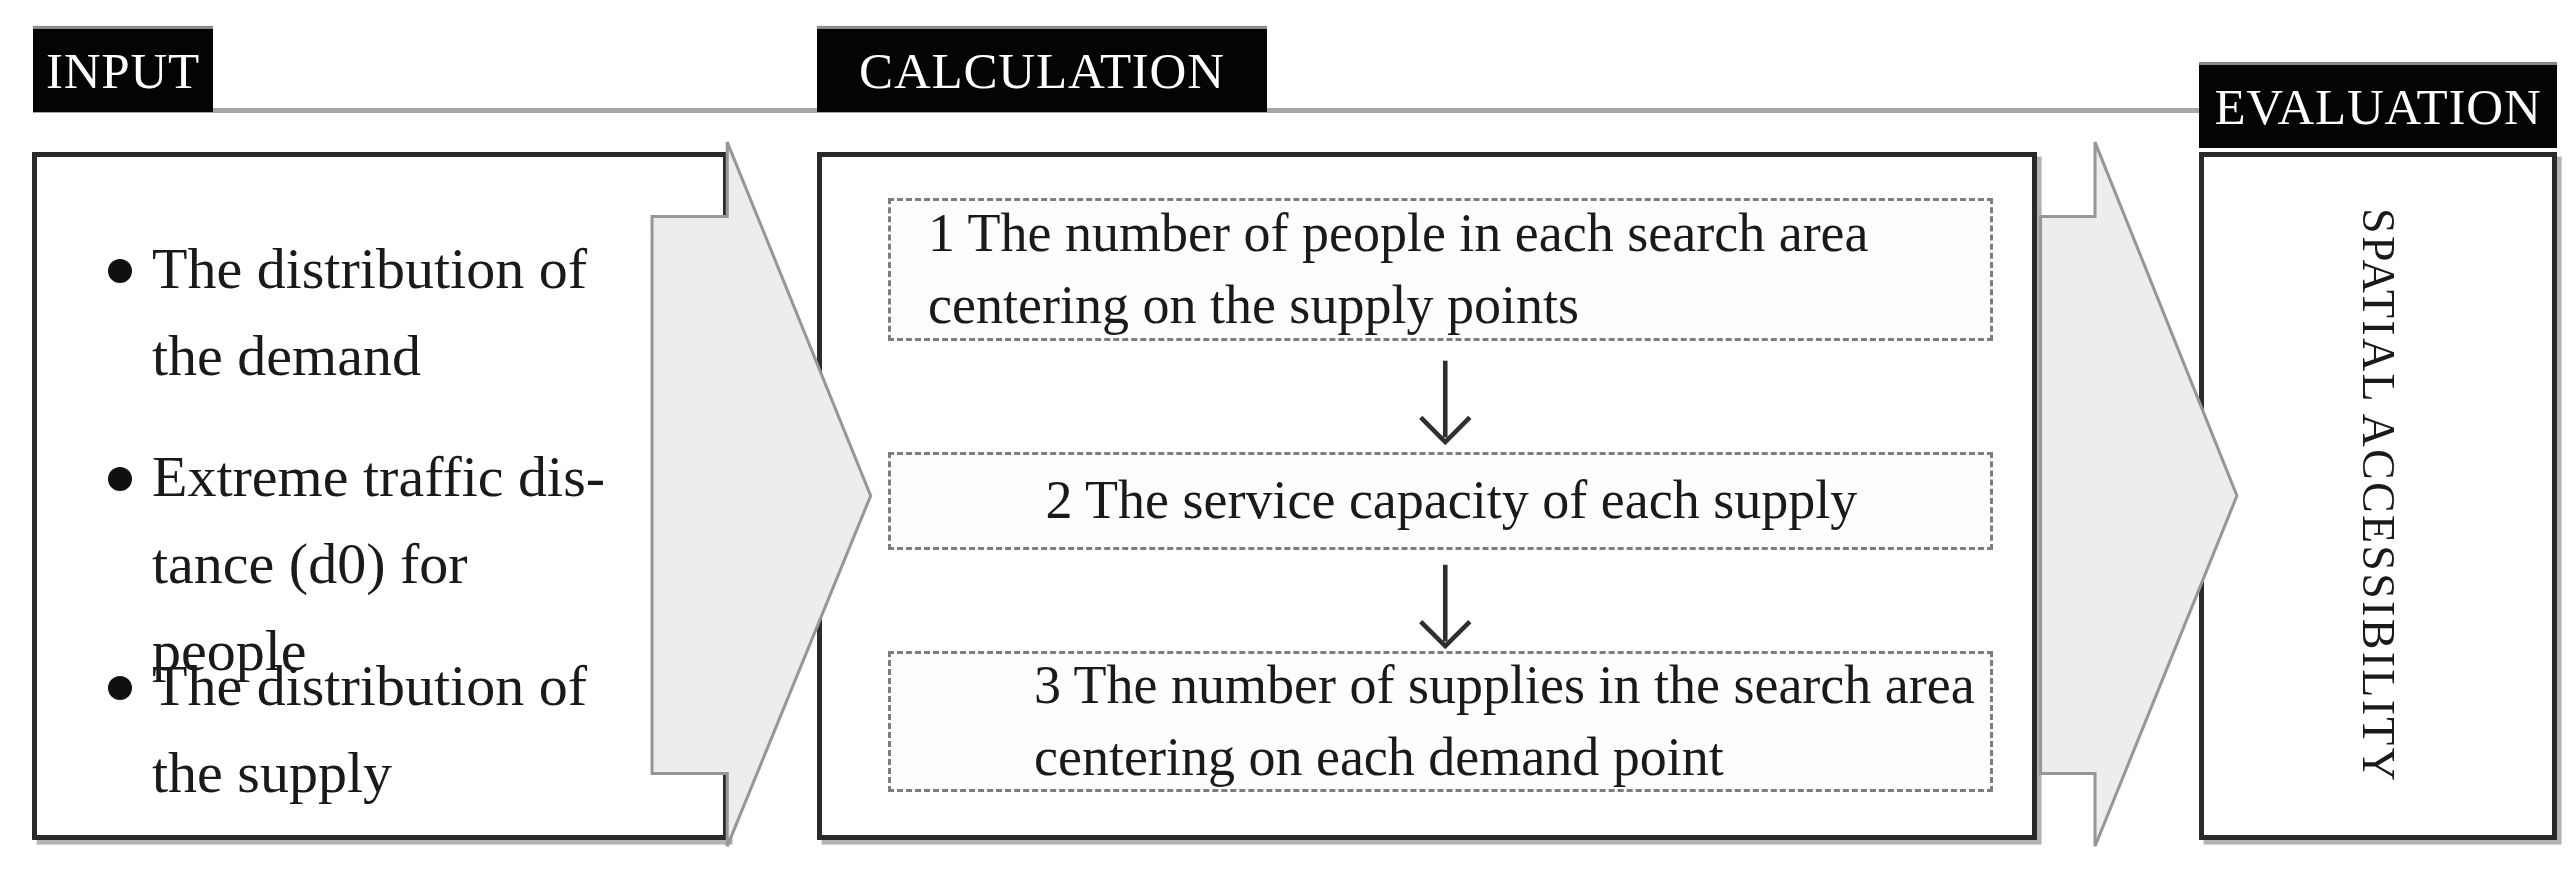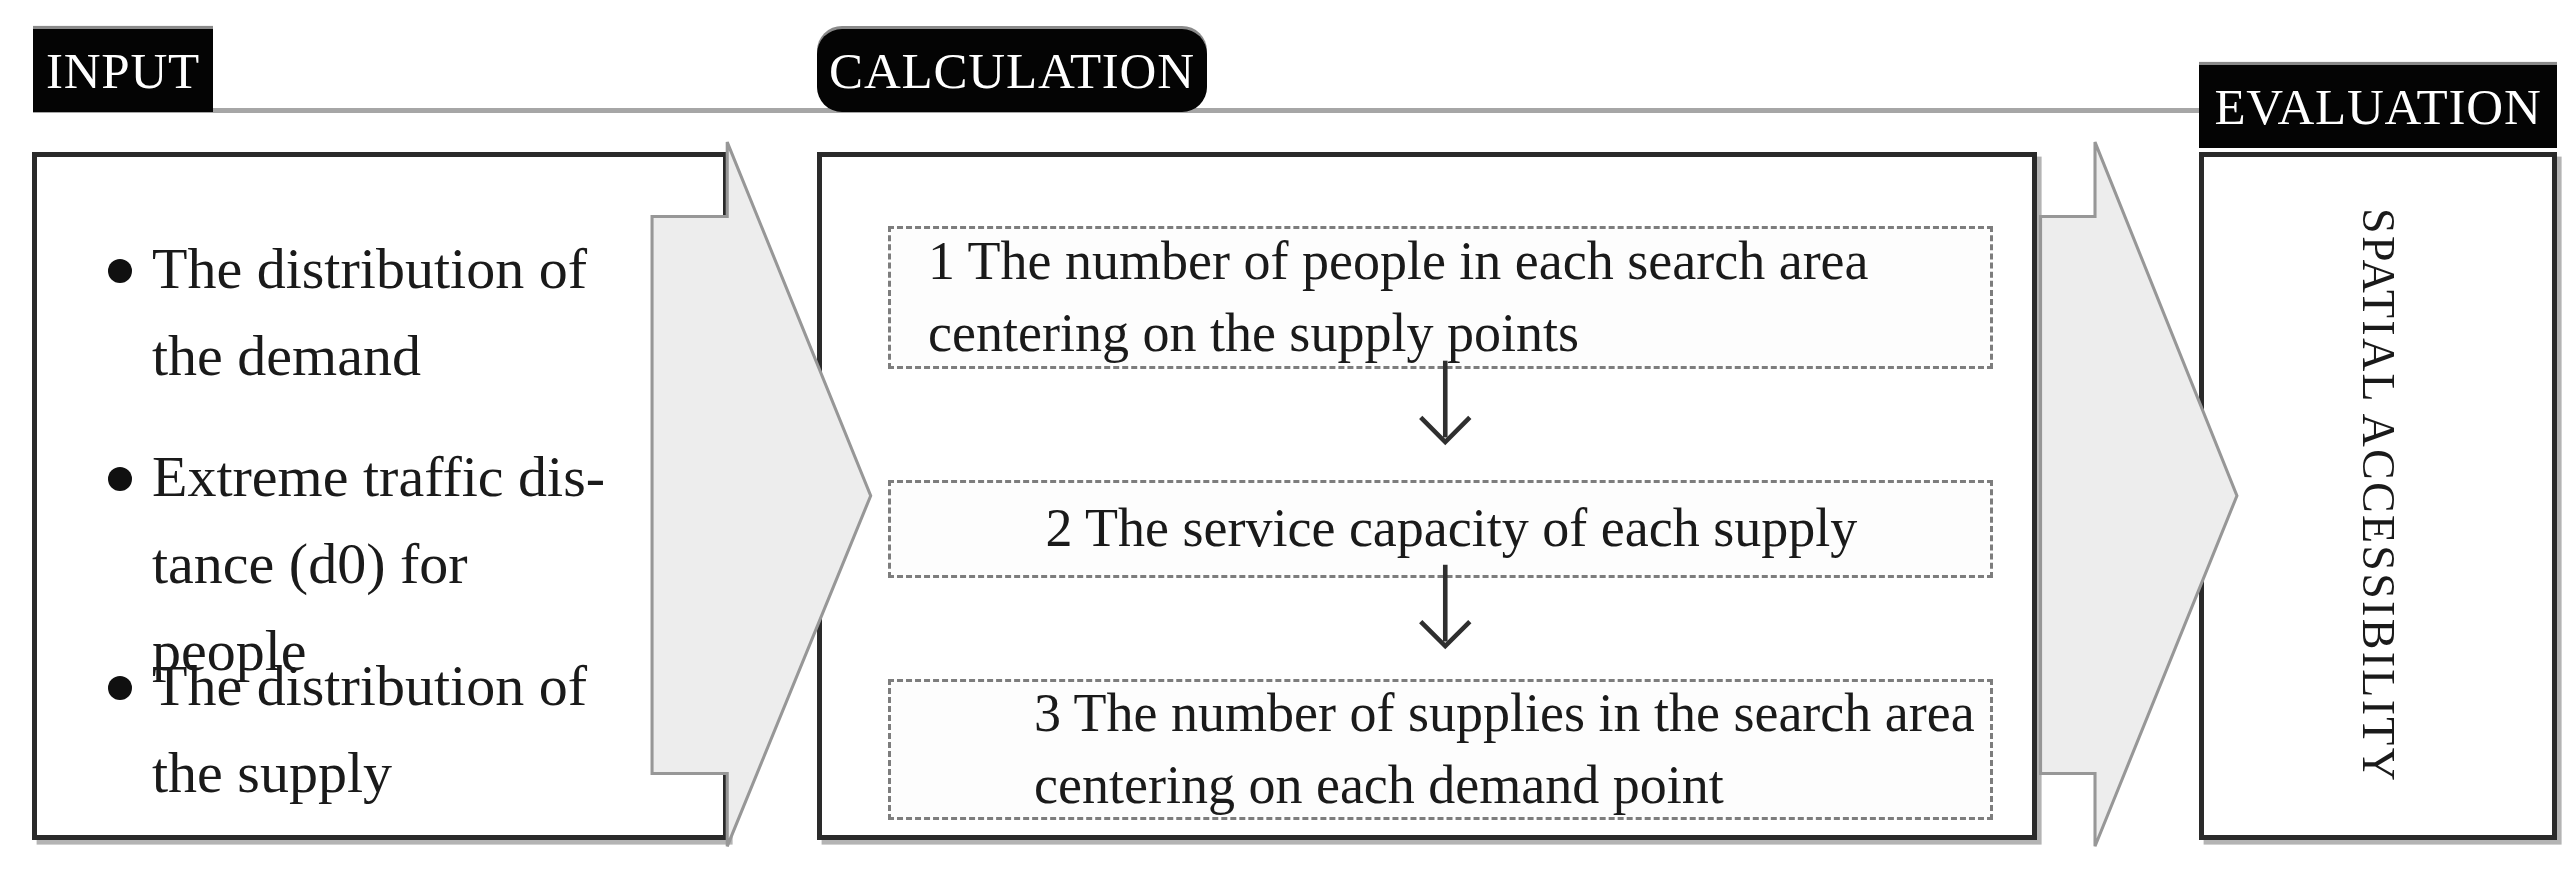--- a/index.html
+++ b/index.html
@@ -32,21 +32,21 @@
     color: #ffffff;
     display: flex;
     align-items: center;
     justify-content: center;
     font-size: 51px;
     letter-spacing: 0.8px;
     z-index: 2;
     box-shadow: 0 -3.1px 0 #8a8a8a;
   }
   .hlabel.lab-input       { left: 33px;   width: 180px; }
-  .hlabel.lab-calculation { left: 817px; width: 390px; border-radius: 25px; }
+  .hlabel.lab-calculation { left: 817px; width: 450px; }
   .hlabel.lab-evaluation  { left: 2199px; width: 358px; margin-top: 36px; }
 
   
   .mainbox {
     position: absolute;
     top: 152px; height: 688px;
     box-sizing: border-box;
     background: #ffffff;
     border: 5.4px solid #2a2a2a;
     box-shadow: 4.6px 4.6px 0 #b4b4b4;
@@ -85,21 +85,20 @@
   .step {
     position: absolute;
     left: 66px;
     width: 1105px;
     box-sizing: border-box;
     border: 3.1px dashed #7d7d7d;
     display: flex;
     flex-direction: column;
     justify-content: center;
     background: #fdfdfd;
-    margin-top: 28px;
   }
   .step .steptext {
     padding-left: 37px;
     padding-right: 15.3px;
     font-size: 54px;
     line-height: 1.32;
     white-space: pre-line;
   }
   .step-1 { top: 41px;  height: 143px; }
   .step-2 { top: 295px; height: 98px; align-items: center; }

